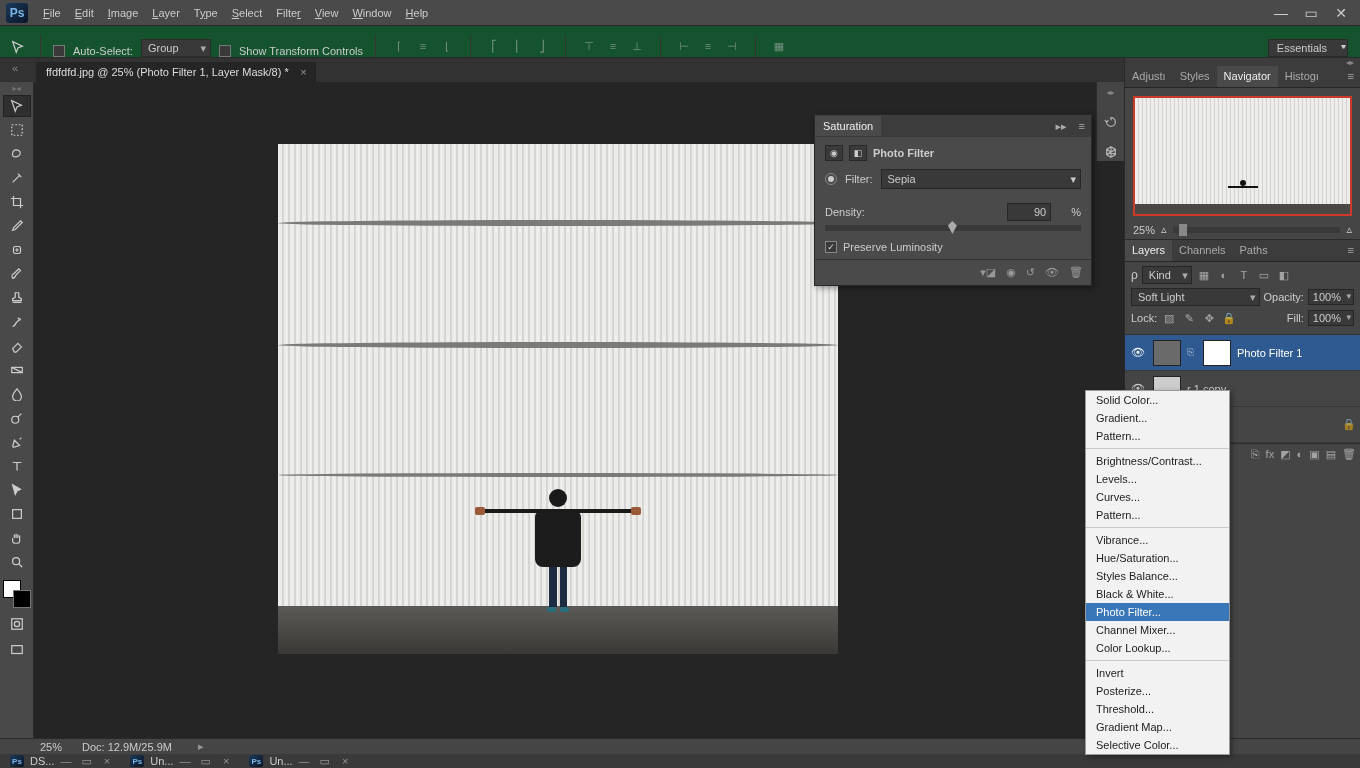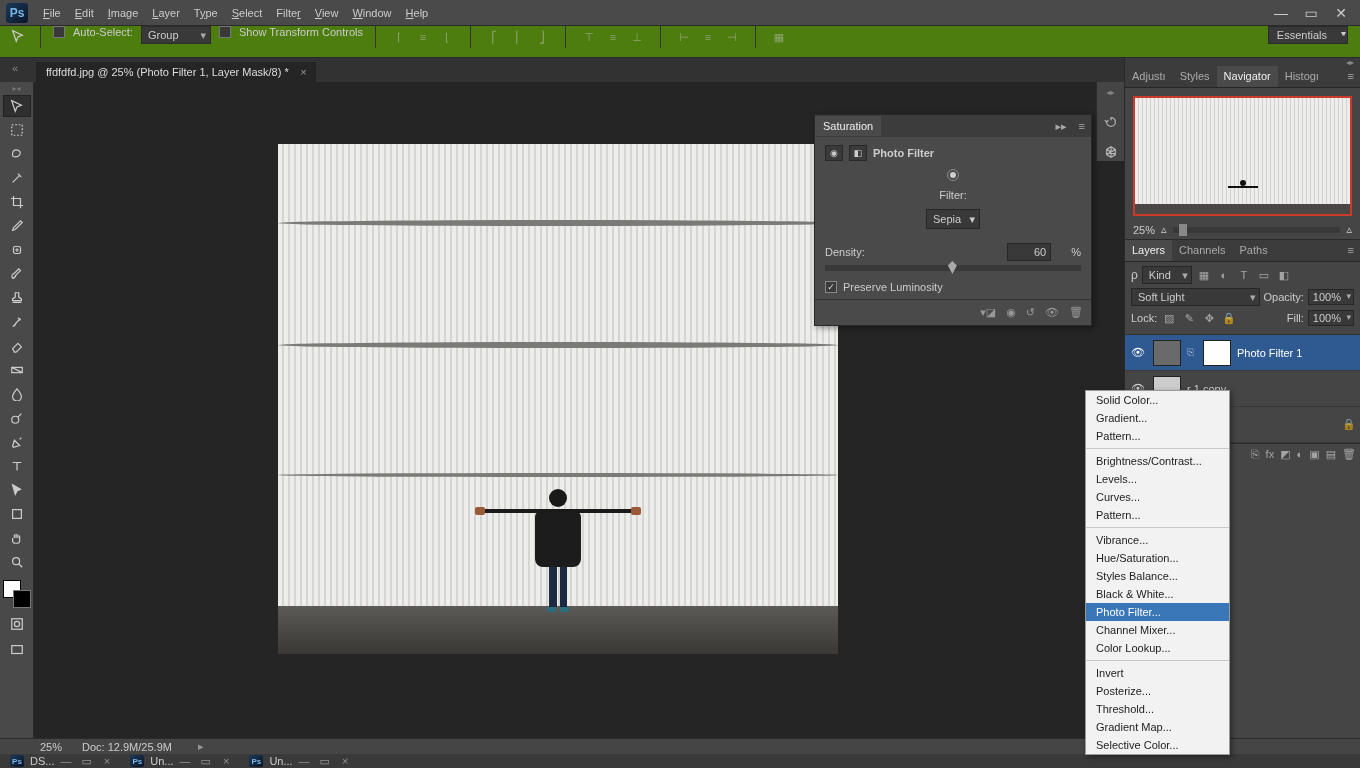--- a/index.html
+++ b/index.html
@@ -7,21 +7,21 @@
 
 
 .menubar { height:26px; background:#4a4a4a; display:flex; align-items:center; padding:0 6px; border-bottom:1px solid #2a2a2a; }
 .ps-logo { width:22px; height:20px; background:linear-gradient(135deg,#1b3a5a,#0a1528); border-radius:3px; display:flex; align-items:center; justify-content:center; color:#7cb6e6; font-weight:bold; font-size:12px; margin-right:8px; }
 .menubar .mitem { padding:4px 7px; cursor:default; }
 .menubar .mitem u { text-decoration:underline; }
 .win-controls { margin-left:auto; display:flex; gap:4px; }
 .win-controls span { width:26px; height:16px; display:flex; align-items:center; justify-content:center; color:#ccc; font-size:14px; }
 
 
-.optbar { height:32px; background:#4d7c0f; border-bottom:1px solid #2a2a2a; display:flex; align-items:flex-start; padding:0 8px; gap:8px; }
+.optbar { height:32px; background:#14532d; border-bottom:1px solid #2a2a2a; display:flex; align-items:flex-end; padding:0 8px; gap:8px; }
 .optbar .icon-btn { width:20px; height:20px; display:flex; align-items:center; justify-content:center; }
 .optbar .chk { width:12px; height:12px; border:1px solid #777; background:#393939; }
 .optbar .combo { background:#393939; border:1px solid #2c2c2c; padding:2px 20px 2px 6px; color:#ccc; position:relative; min-width:70px;}
 .optbar .combo:after { content:"▾"; position:absolute; right:4px; color:#aaa;}
 .optbar .sep { width:1px; height:22px; background:#353535; margin:0 4px;}
 .optbar .grp { display:flex; gap:2px; }
 .optbar .ico { width:22px; height:22px; border:1px solid transparent; display:flex; align-items:center; justify-content:center; opacity:.5;}
 .essentials { margin-left:auto; background:#393939; border:1px solid #2a2a2a; padding:2px 20px 2px 8px; position:relative; margin-right:4px;}
 .essentials:after{content:"▾▾"; font-size:8px; letter-spacing:-3px; position:absolute; right:4px;}
 .collapse-handle{width:14px;text-align:center;color:#888;}
@@ -102,21 +102,21 @@
 
 
 .props{position:absolute; left:814px; top:114px; width:278px; background:#4a4a4a; border:1px solid #282828; box-shadow:2px 2px 6px rgba(0,0,0,.4);}
 .props .phdr{display:flex;align-items:center;background:#3c3c3c;height:22px;}
 .props .phdr span.tab{padding:4px 8px;background:#4a4a4a;color:#eee;}
 .props .phdr .spacer{flex:1}
 .props .phdr .btn{padding:4px 6px;color:#aaa}
 .props .pbody{padding:8px 10px 6px;}
 .props .titlebar{display:flex;align-items:center;gap:6px;margin-bottom:8px;}
 .props .titlebar .ico{width:18px;height:16px;background:#3a3a3a;border:1px solid #282828;display:flex;align-items:center;justify-content:center;font-size:9px}
-.props .row{display:flex;align-items:center;gap:8px;margin:8px 0;flex-direction:column;}
+.props .row{display:flex;align-items:center;gap:8px;margin:8px 0;}
 .props .radio{width:12px;height:12px;border:1px solid #888;border-radius:50%;display:flex;align-items:center;justify-content:center;}
 .props .radio.on:after{content:"";width:6px;height:6px;background:#ccc;border-radius:50%;}
 .props .combo{flex:1;background:#393939;border:1px solid #262626;padding:3px 18px 3px 6px;position:relative}
 .props .combo:after{content:"▾";position:absolute;right:4px}
 .props .swatch{width:26px;height:22px;background:#b8842f;border:1px solid #222;}
 .props .density{display:flex;align-items:center;gap:20px}
 .props .density .lbl{flex:1}
 .props .density .num{width:44px;background:#393939;border:1px solid #262626;padding:2px 4px;text-align:right}
 .props .slider{height:6px;background:#393939;position:relative;margin:4px 0 10px;}
 .props .slider:after{content:"";position:absolute;left:48%;top:-4px;width:9px;height:13px;background:#aaa;clip-path:polygon(50% 100%,0 35%,50% 0,100% 35%);}
@@ -469,21 +469,21 @@
       <span class="ico">◧</span>
       <b>Photo Filter</b>
     </div>
     <div class="row">
       <span class="radio on"></span>
       <span>Filter:</span>
       <div class="combo">Sepia</div>
     </div>
     <div class="density" style="margin-top:14px">
       <span class="lbl">Density:</span>
-      <span class="num">60</span>
+      <span class="num">90</span>
       <span>%</span>
     </div>
     <div class="slider"></div>
     <div class="chkrow">
       <span class="chkbox">✓</span>
       <span>Preserve Luminosity</span>
     </div>
   </div>
   <div class="pfoot">
     <span>▾◪</span>

